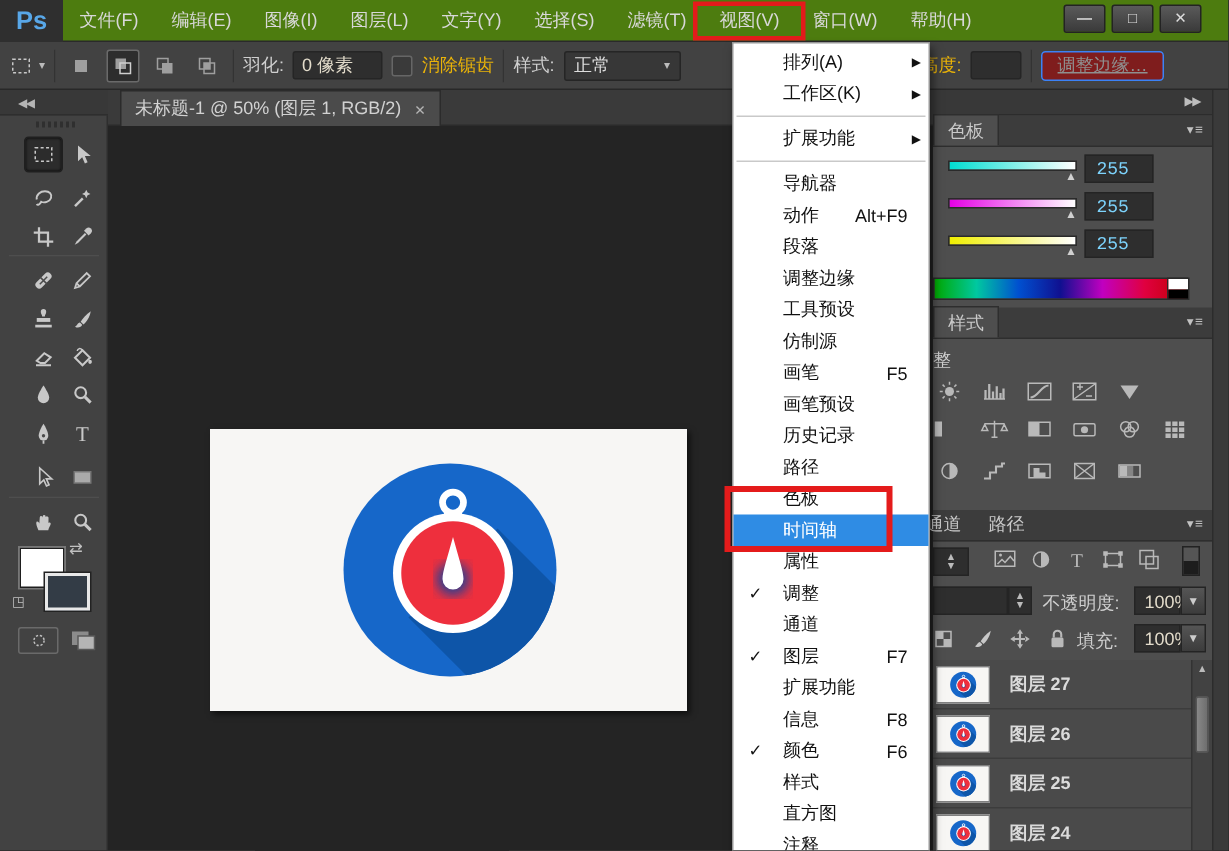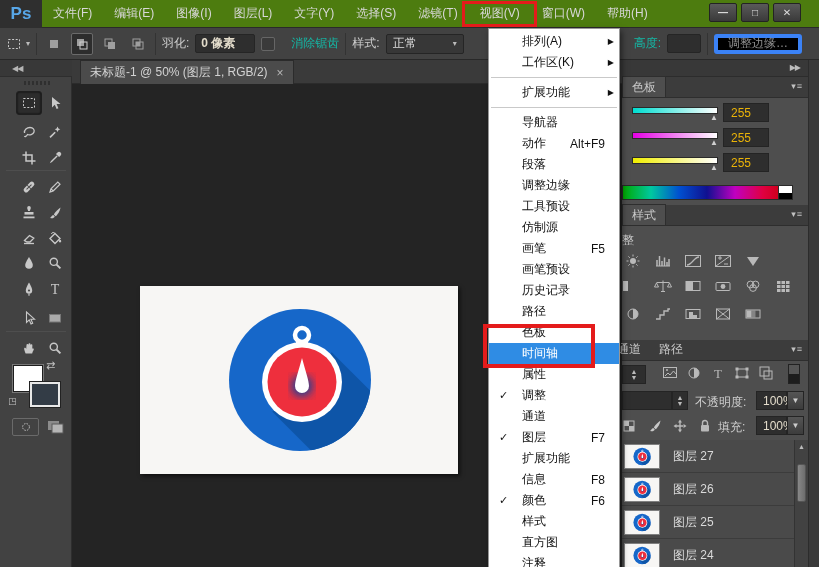--- a/index.html
+++ b/index.html
@@ -16,28 +16,28 @@
   .menu-item{padding:0 11px;height:28px;display:flex;align-items:center;color:#d8d8d8;white-space:nowrap;}
   #win-controls{position:absolute;right:18px;top:3px;display:flex;gap:4px;}
   .win-btn{width:28px;height:19px;background:linear-gradient(#5a5a5a,#3a3a3a);border:1px solid #232323;
            border-radius:2px;color:#ddd;font-size:10px;font-weight:bold;display:flex;align-items:center;justify-content:center;}
 
   
   #optionsbar{left:0;top:28px;width:819px;height:32px;background:#424242;border-bottom:1px solid #282828;
               display:flex;align-items:center;gap:6px;padding:0 6px;}
   .vsep{width:1px;height:22px;background:#555;border-right:1px solid #333;}
   .opt-label{color:#cfcfcf;white-space:nowrap;}
-  .opt-label.dim{color:#14b8a6;margin-left:10px;}
+  .opt-label.dim{color:#eab308;}
   .opt-input{background:#2e2e2e;border:1px solid #252525;border-radius:2px;height:19px;color:#e3dccb;
-             display:flex;align-items:center;padding:0 5px;font-weight:bold;}
+             display:flex;align-items:center;padding:0 5px;}
   .mode-btn{width:22px;height:22px;display:flex;align-items:center;justify-content:center;border:1px solid transparent;border-radius:2px;}
   .mode-btn.active{background:#2d2d2d;border-color:#6a6a6a;}
   .drop{display:flex;align-items:center;gap:6px;background:#373737;border:1px solid #252525;border-radius:2px;height:20px;padding:0 6px;color:#ddd;}
   .drop .arr{font-size:8px;color:#bbb;}
-  #refine-btn{background:#000000;border:4px solid #3b82f6;border-radius:3px;height:20px;padding:0 10px;color:#8f8f8f;display:flex;align-items:center;}
+  #refine-btn{background:#7f1d1d;border:1px solid #3b82f6;border-radius:3px;height:20px;padding:0 10px;color:#8f8f8f;display:flex;align-items:center;text-decoration:underline;}
 
   
   #toolpanel{left:0;top:60px;width:72px;height:507px;background:#424242;border-right:1px solid #2e2e2e;}
   #toolpanel-head{position:absolute;left:0;top:0;width:72px;height:17px;background:#383838;border-bottom:1px solid #2e2e2e;
                   color:#b5b5b5;font-size:8px;display:flex;align-items:center;padding-left:12px;letter-spacing:-1px;}
   #tool-grip{position:absolute;left:24px;top:21px;width:26px;height:4px;
              background:repeating-linear-gradient(90deg,#2f2f2f 0 2px,transparent 2px 4px);}
   .tool-btn{position:absolute;width:26px;height:24px;display:flex;align-items:center;justify-content:center;border-radius:3px;}
   .tool-btn.selected{background:#2c2c2c;border:1px solid #1f1f1f;box-shadow:inset 0 0 2px #000;}
   .tool-btn svg{display:block;}
@@ -63,36 +63,36 @@
   .panel-head{position:absolute;left:0;width:186px;height:21px;background:#3c3c3c;border-bottom:1px solid #2e2e2e;display:flex;align-items:flex-end;}
   .panel-tab{height:21px;padding:0 9px;display:flex;align-items:center;color:#c9c9c9;}
   .panel-tab.active{background:#4e4e4e;border:1px solid #2e2e2e;border-bottom:none;}
   .panel-menu{position:absolute;right:5px;top:4px;color:#c2c2c2;font-size:9px;letter-spacing:1px;}
   #rp-topstrip{position:absolute;left:0;top:0;width:186px;height:17px;background:#383838;border-bottom:1px solid #2c2c2c;}
   #rp-collapse{position:absolute;right:8px;top:3px;color:#bdbdbd;font-size:8px;letter-spacing:-1px;}
   .slider-row{position:absolute;left:0;width:186px;height:22px;}
   .slider-track{position:absolute;left:10px;top:4px;width:86px;height:7px;border:1px solid #2a2a2a;}
   .slider-thumb{position:absolute;left:88px;top:10px;color:#d0d0d0;font-size:8px;}
   .slider-box{position:absolute;left:101px;top:0;width:46px;height:19px;background:#2e2e2e;border:1px solid #242424;
-              color:#eab308;display:flex;align-items:center;padding-left:7px;}
+              color:#7dd3fc;display:flex;align-items:center;padding-left:7px;font-family:Liberation Mono, monospace;}
   #spectrum{position:absolute;left:0;top:125px;width:170px;height:15px;border:1px solid #2a2a2a;
             background:linear-gradient(90deg,#00a800,#00c8a0,#0050d0,#101090,#c000c0,#e00040,#c00000);}
   #spectrum-bw{position:absolute;left:156px;top:125px;width:15px;height:15px;border:1px solid #2a2a2a;}
   #spectrum-bw div{height:50%;}
   .adj-row{position:absolute;left:0;width:186px;display:flex;gap:8px;align-items:center;}
   .adj-icon{width:22px;height:16px;display:flex;align-items:center;justify-content:center;}
   #kindrow .ic, #lockrow .ic{display:flex;align-items:center;justify-content:center;}
   .stepper{background:#2e2e2e;border:1px solid #242424;color:#bbb;font-size:7px;display:flex;flex-direction:column;
            align-items:center;justify-content:center;line-height:6px;}
   .val-drop{position:absolute;background:#2e2e2e;border:1px solid #242424;height:19px;color:#e3dccb;
             display:flex;align-items:center;padding-left:6px;}
   .val-arrow{position:absolute;width:17px;height:19px;background:linear-gradient(#555,#3c3c3c);border:1px solid #242424;
              color:#ccc;font-size:8px;display:flex;align-items:center;justify-content:center;}
   #layers-list{position:absolute;left:0;top:380px;width:172px;height:127px;background:#4a4a4a;overflow:hidden;}
-  .layer-row{position:relative;width:172px;height:33px;border-bottom:1px solid #3c3c3c;display:flex;align-items:center;}
+  .layer-row{position:relative;width:172px;height:33px;border-bottom:1px solid #3c3c3c;display:flex;align-items:center;font-weight:bold;}
   .layer-thumb{position:relative;margin-left:2px;width:36px;height:25px;background:#fff;border:1px solid #808080;overflow:hidden;flex:none;}
   .layer-label{margin-left:13px;color:#dadada;white-space:nowrap;}
   #layers-scroll{position:absolute;left:172px;top:380px;width:14px;height:127px;background:#424242;border-left:1px solid #333;}
   #layers-scroll .up{position:absolute;top:3px;left:3px;color:#bbb;font-size:7px;}
   #layers-scroll .thumbtrack{position:absolute;left:2px;top:24px;width:9px;height:38px;background:linear-gradient(90deg,#888,#6d6d6d);border-radius:2px;border:1px solid #555;}
 
   
   #window-menu{left:488px;top:28px;width:132px;background:#ffffff;border:1px solid #979797;
                box-shadow:2px 3px 6px rgba(0,0,0,.5);z-index:40;color:#111;padding:2px 0;}
   .wm-item{position:relative;height:21px;display:flex;align-items:center;padding-left:33px;padding-right:14px;white-space:nowrap;}

